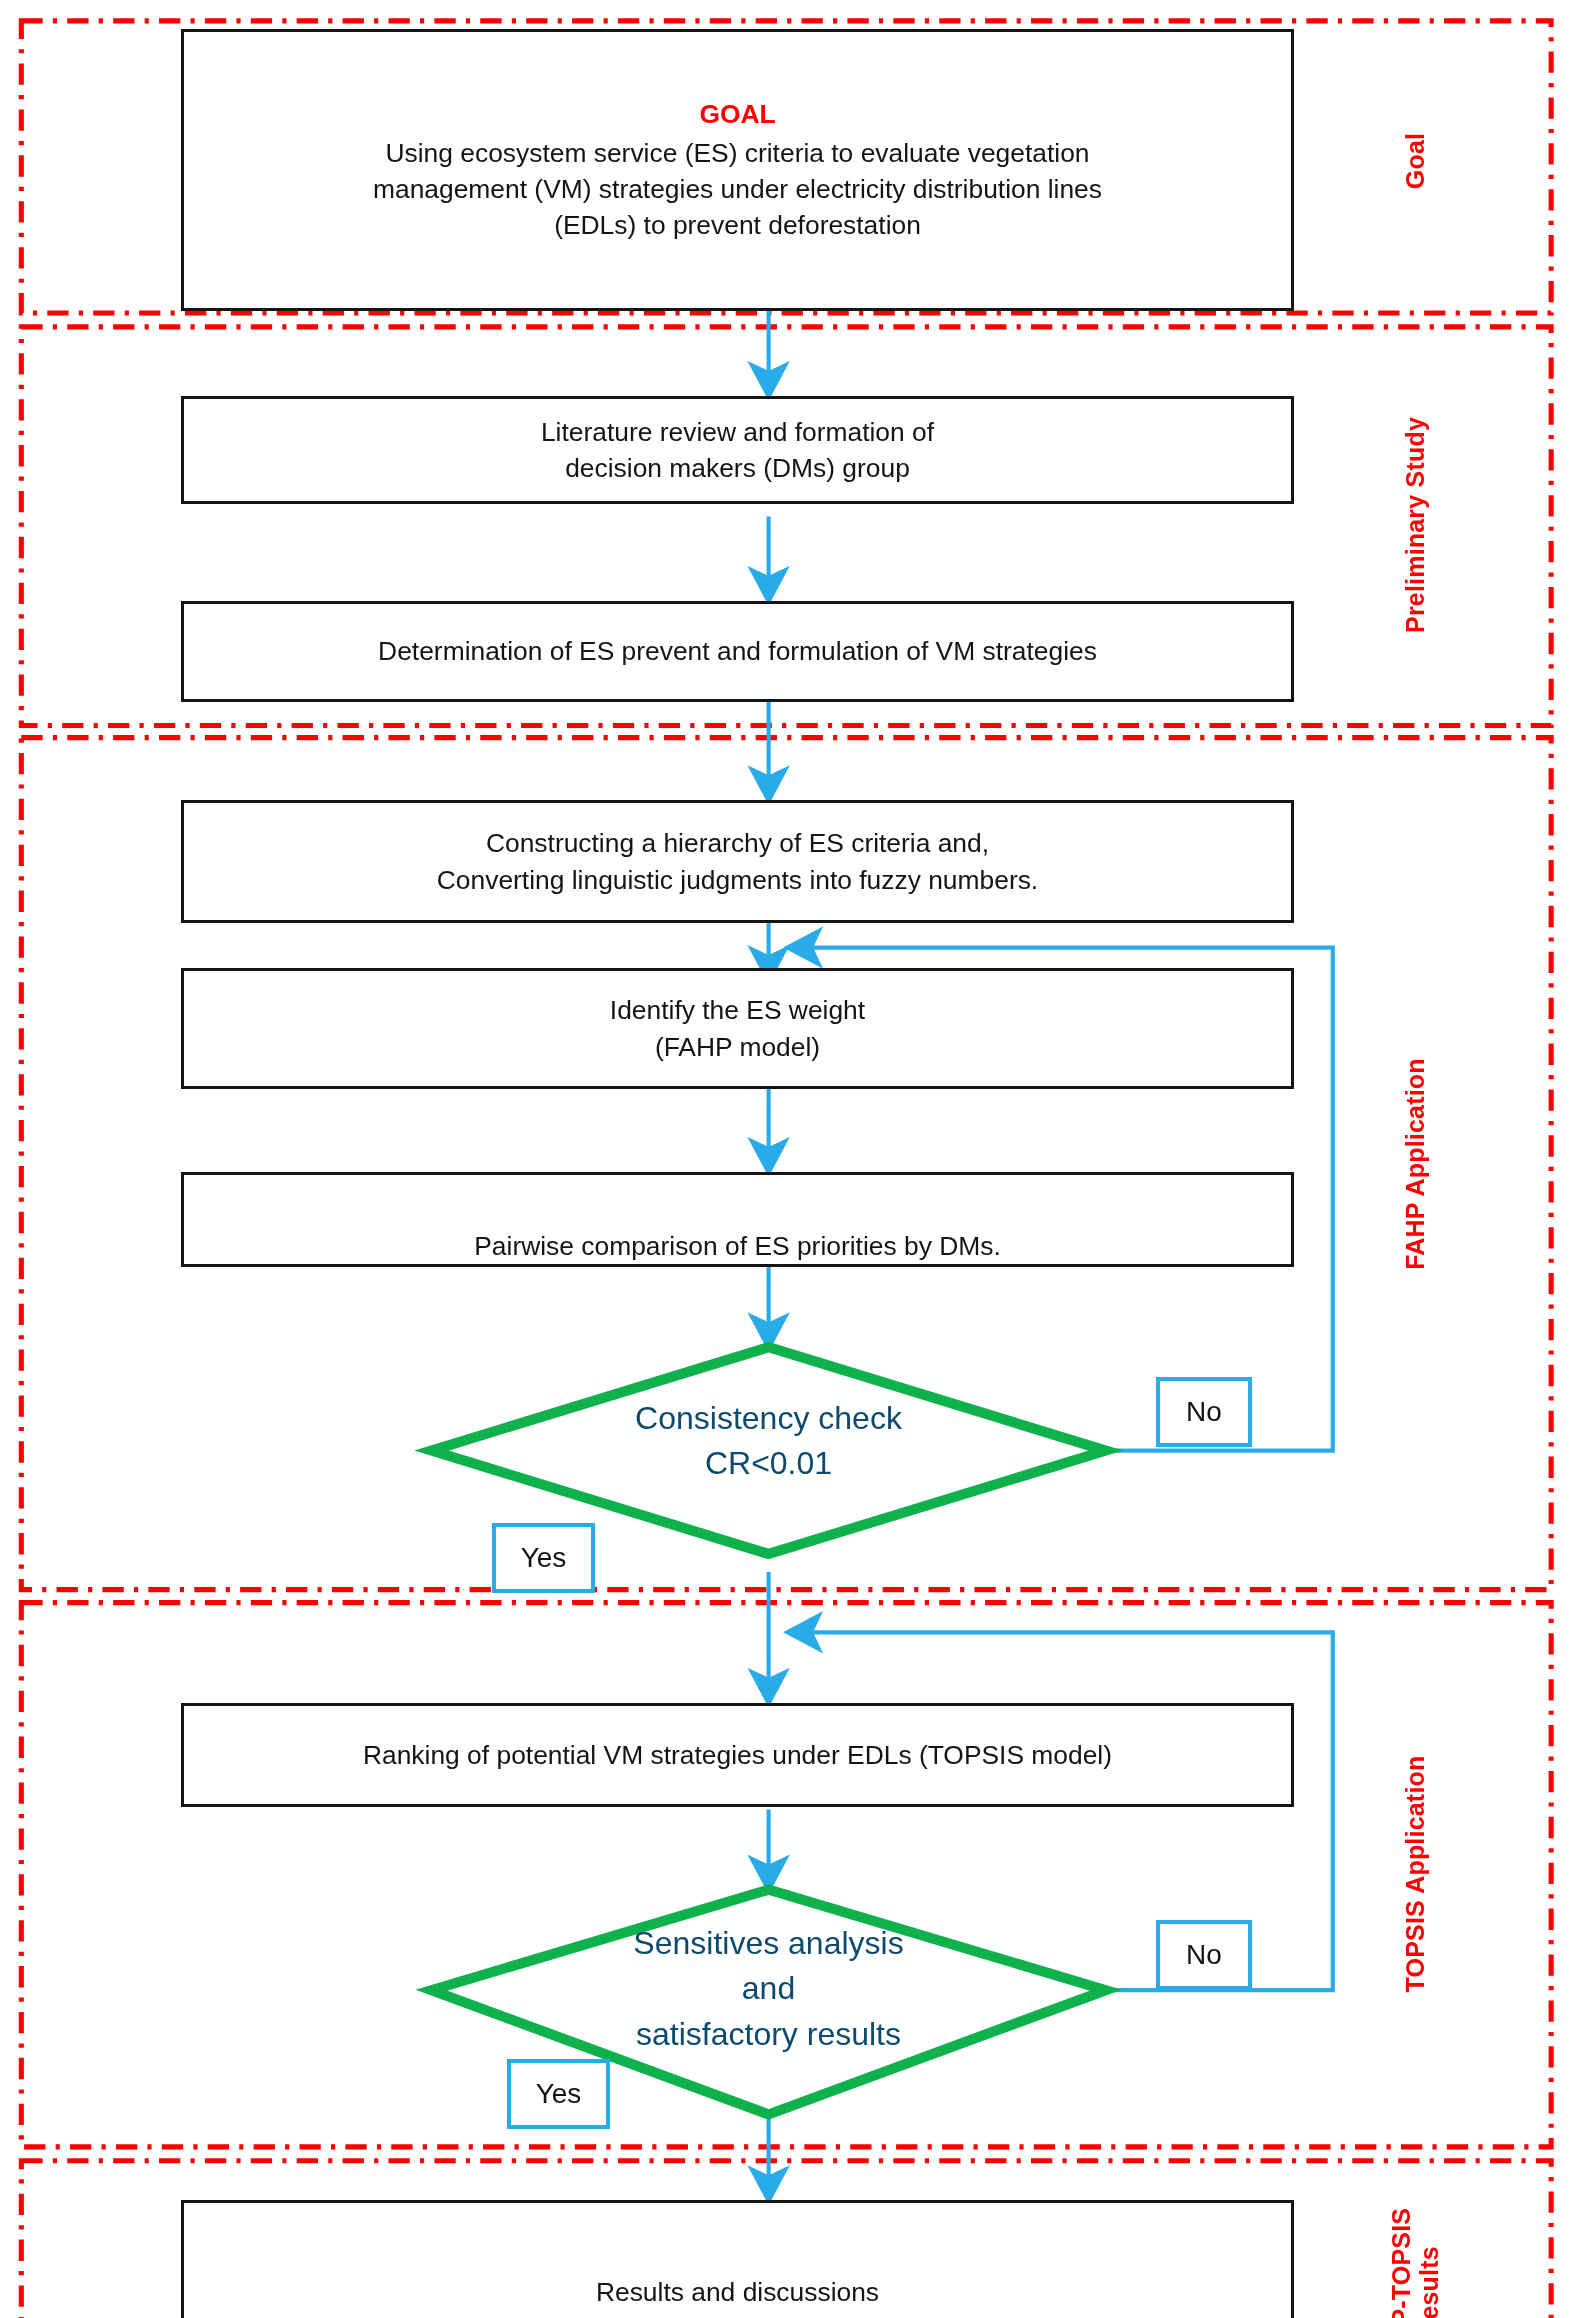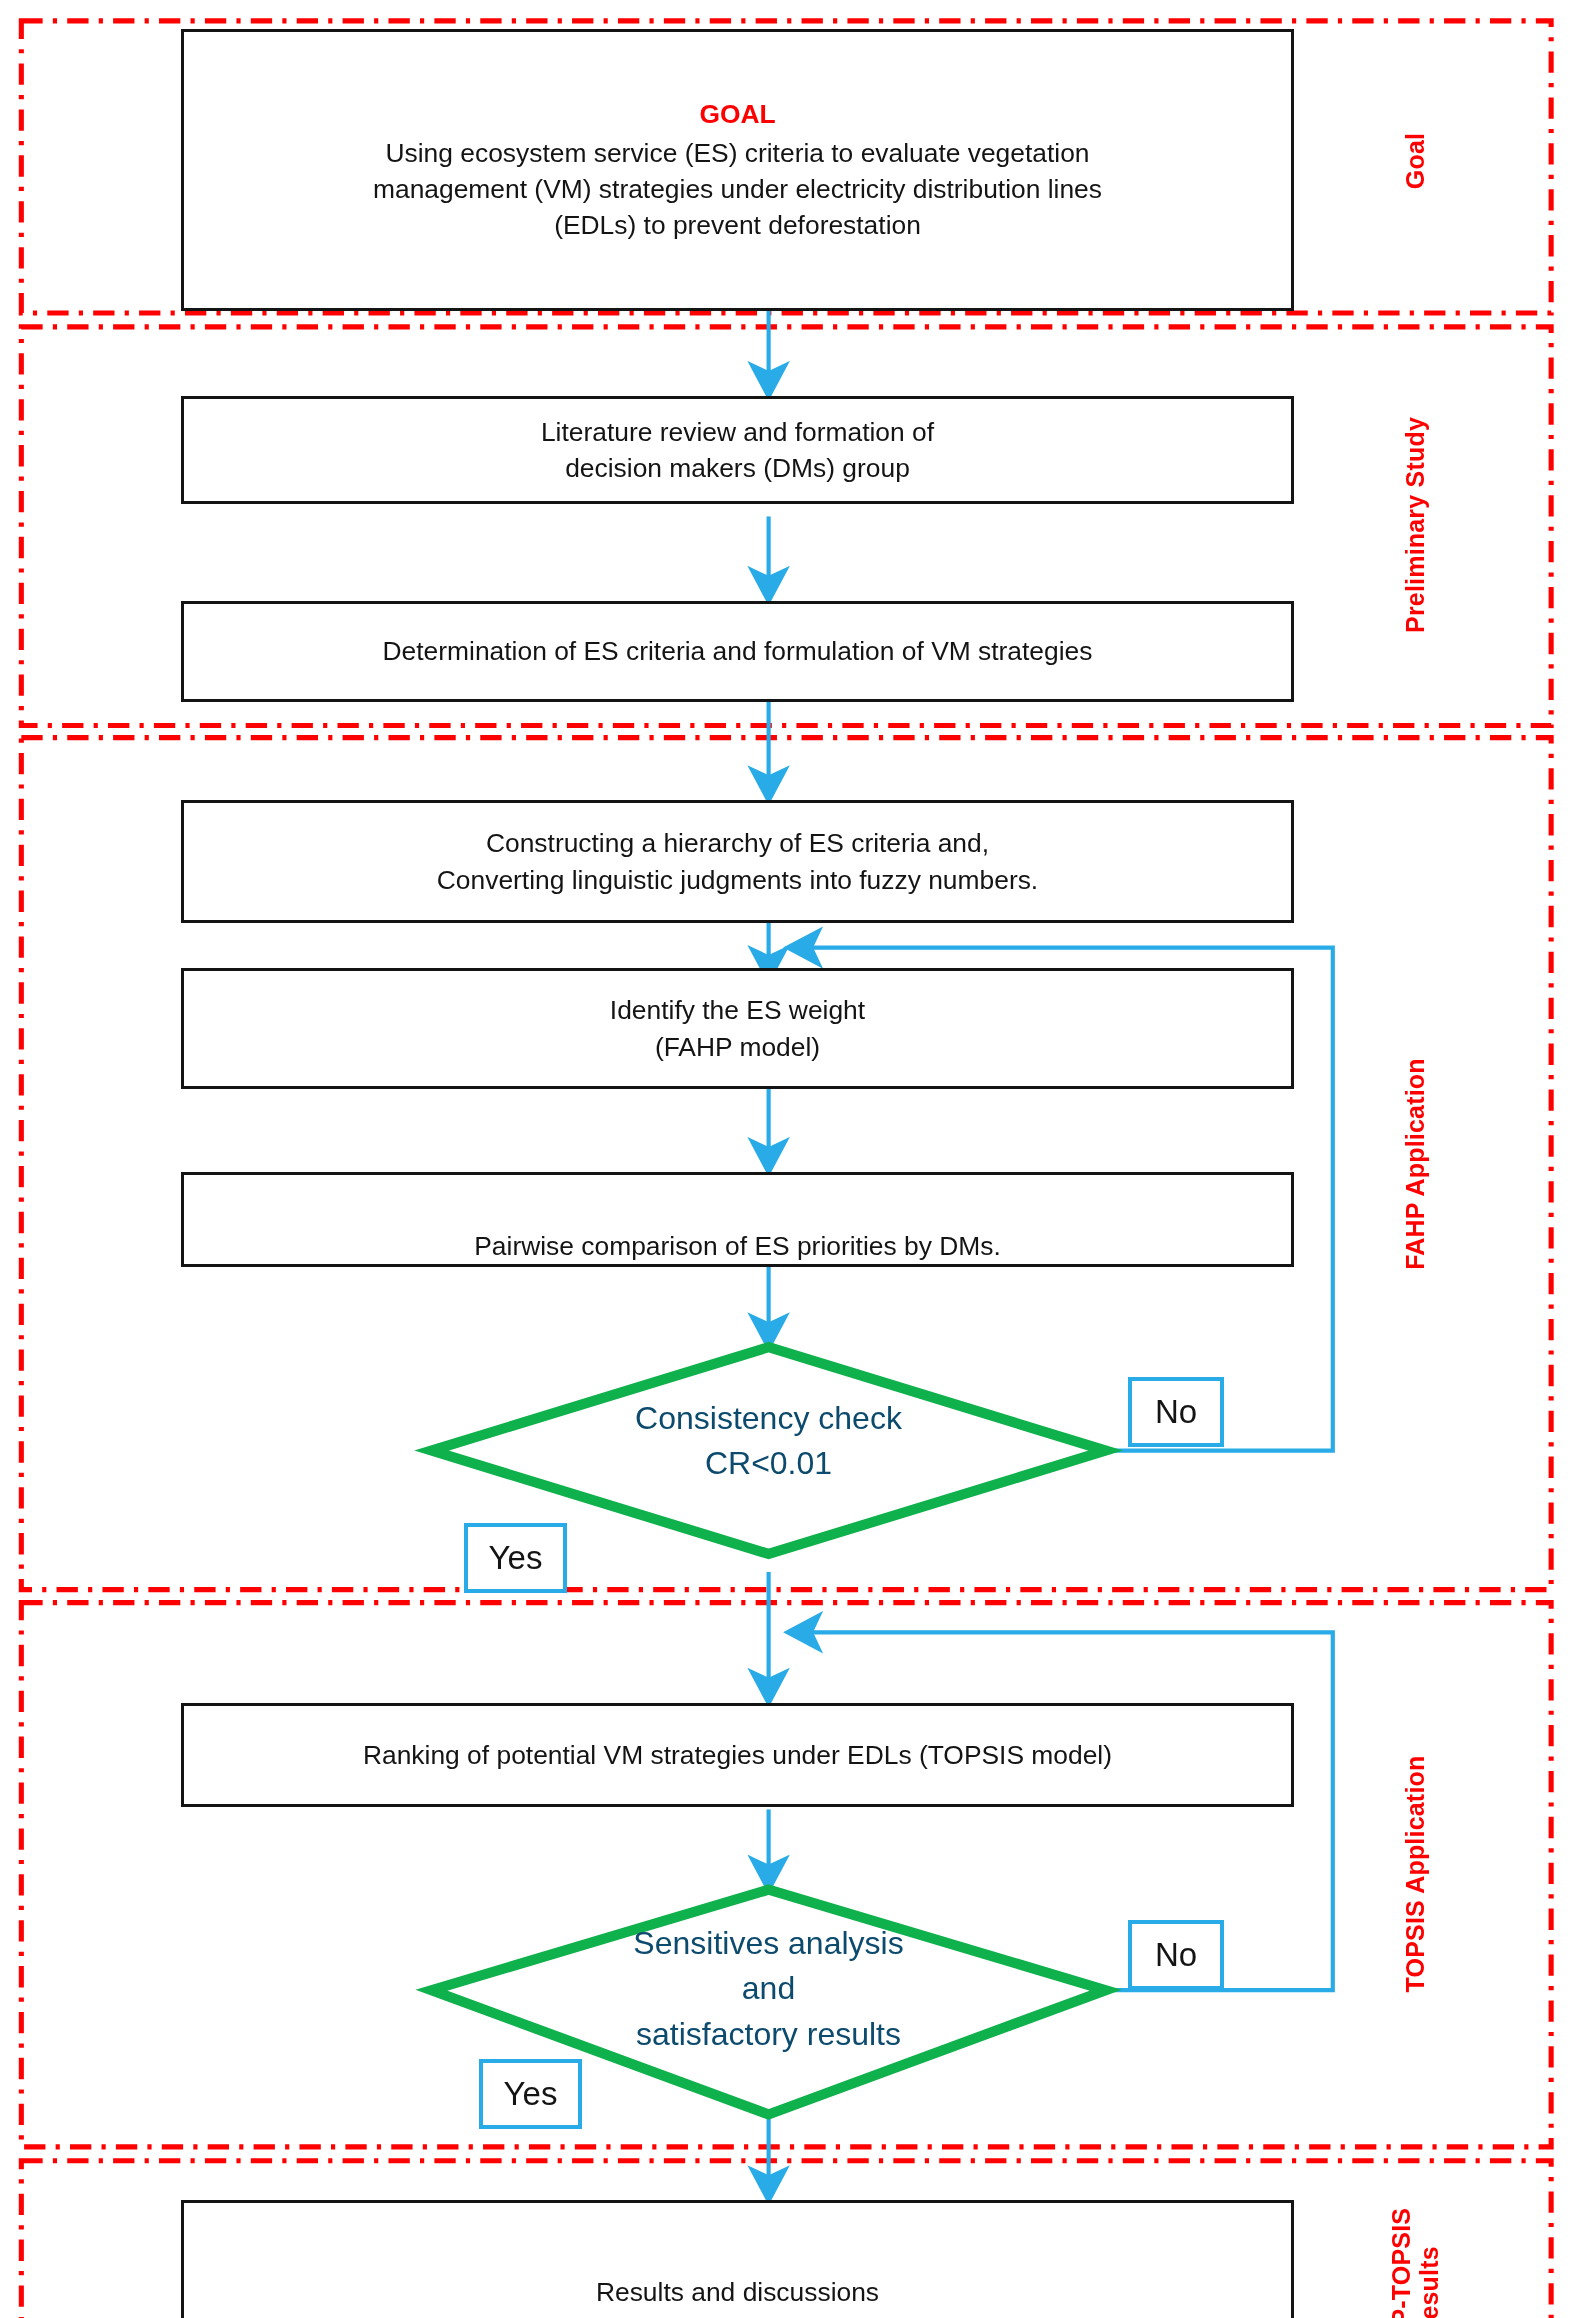--- a/index.html
+++ b/index.html
@@ -13,21 +13,21 @@
         font-family:"Liberation Sans", sans-serif;padding:0 12px;}
   .node .inner{width:100%;}
   .goal-tag{display:block;color:#fe0000;font-weight:bold;font-size:26.4px;margin-bottom:1.9px;}
 
   .diamond-label{position:absolute;display:flex;align-items:flex-start;justify-content:center;
         text-align:center;color:#0c4a6e;font-size:32px;line-height:1.42;
         font-family:"Liberation Sans", sans-serif;pointer-events:none;}
 
   .yn{position:absolute;box-sizing:border-box;background:#ffffff;border:4.2px solid #29abe8;
       display:flex;align-items:center;justify-content:center;color:#141414;
-      font-size:33px;font-family:"Liberation Sans", sans-serif;}
+      font-size:28px;font-family:"Liberation Sans", sans-serif;margin-left:28px;}
 
   .phase{position:absolute;color:#fe0000;font-weight:bold;font-size:25px;
          font-family:"Liberation Sans", sans-serif;letter-spacing:0.2px;
          transform-origin:center center;white-space:nowrap;text-align:center;line-height:1.12;}
 </style>
 </head>
 <body>
 
 <div id="page">
 
@@ -82,21 +82,21 @@
 
   <div class="node" style="left:181px;top:396px;width:1113px;height:108px;">
     <div class="inner">
       <span>Literature review and formation of</span><br>
       <span>decision makers (DMs) group</span>
     </div>
   </div>
 
   <div class="node" style="left:181px;top:601px;width:1113px;height:101px;">
     <div class="inner">
-      <span>Determination of ES criteria and formulation of VM strategies</span>
+      <span>Determination of ES prevent and formulation of VM strategies</span>
     </div>
   </div>
 
   <div class="node" style="left:181px;top:800px;width:1113px;height:123px;">
     <div class="inner">
       <span>Constructing a hierarchy of ES criteria and,</span><br>
       <span>Converting linguistic judgments into fuzzy numbers.</span>
     </div>
   </div>
 

